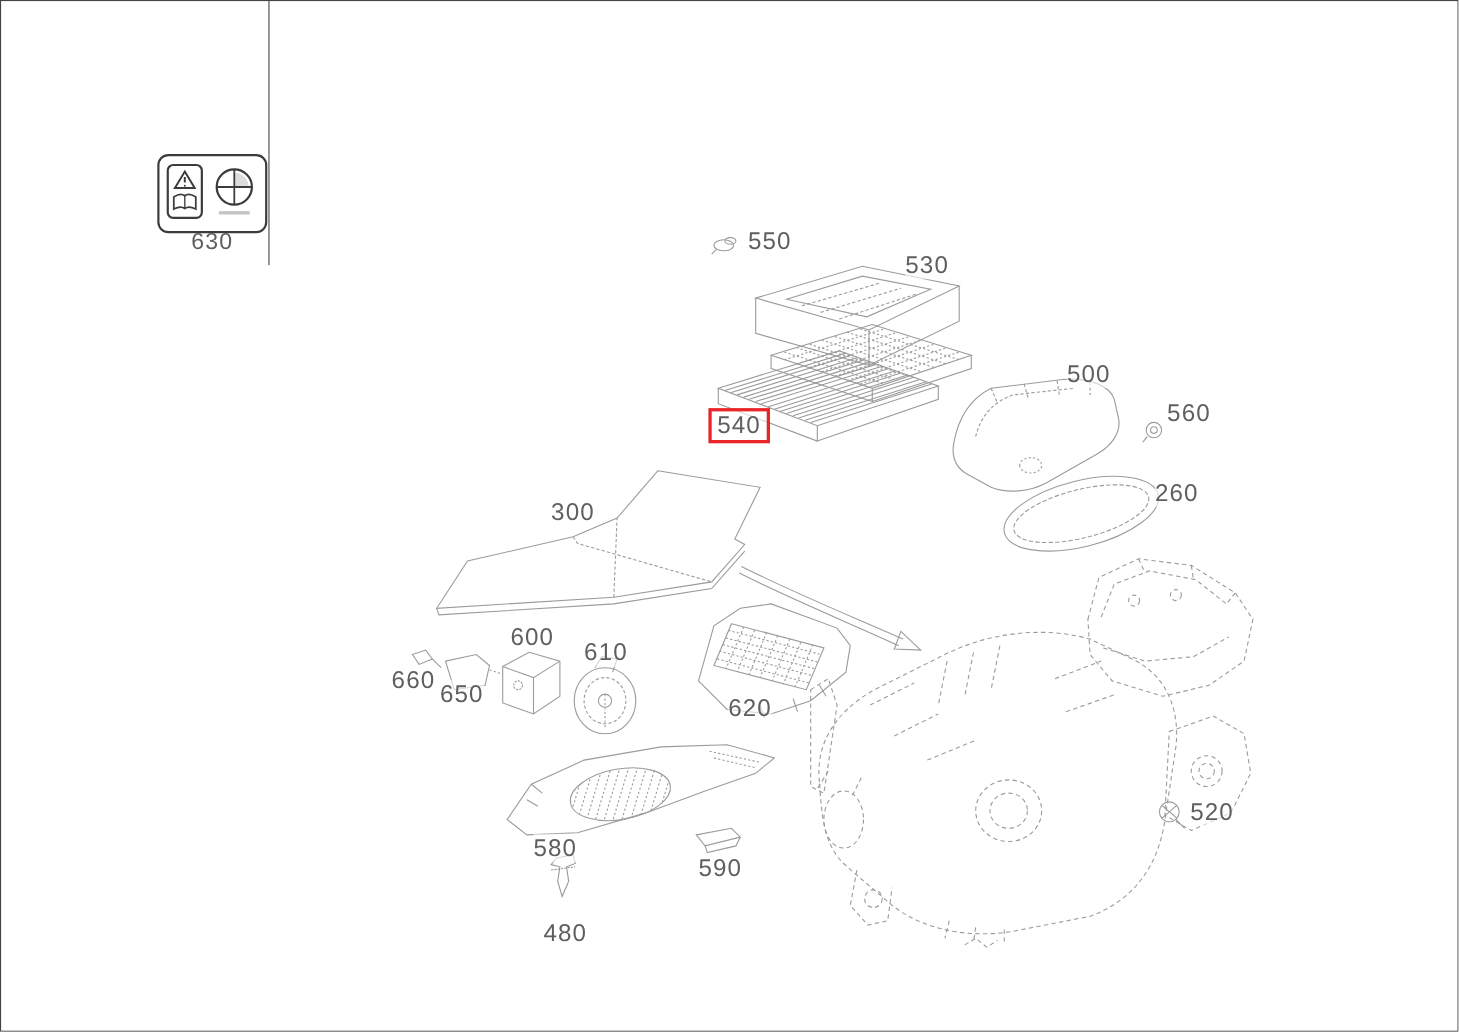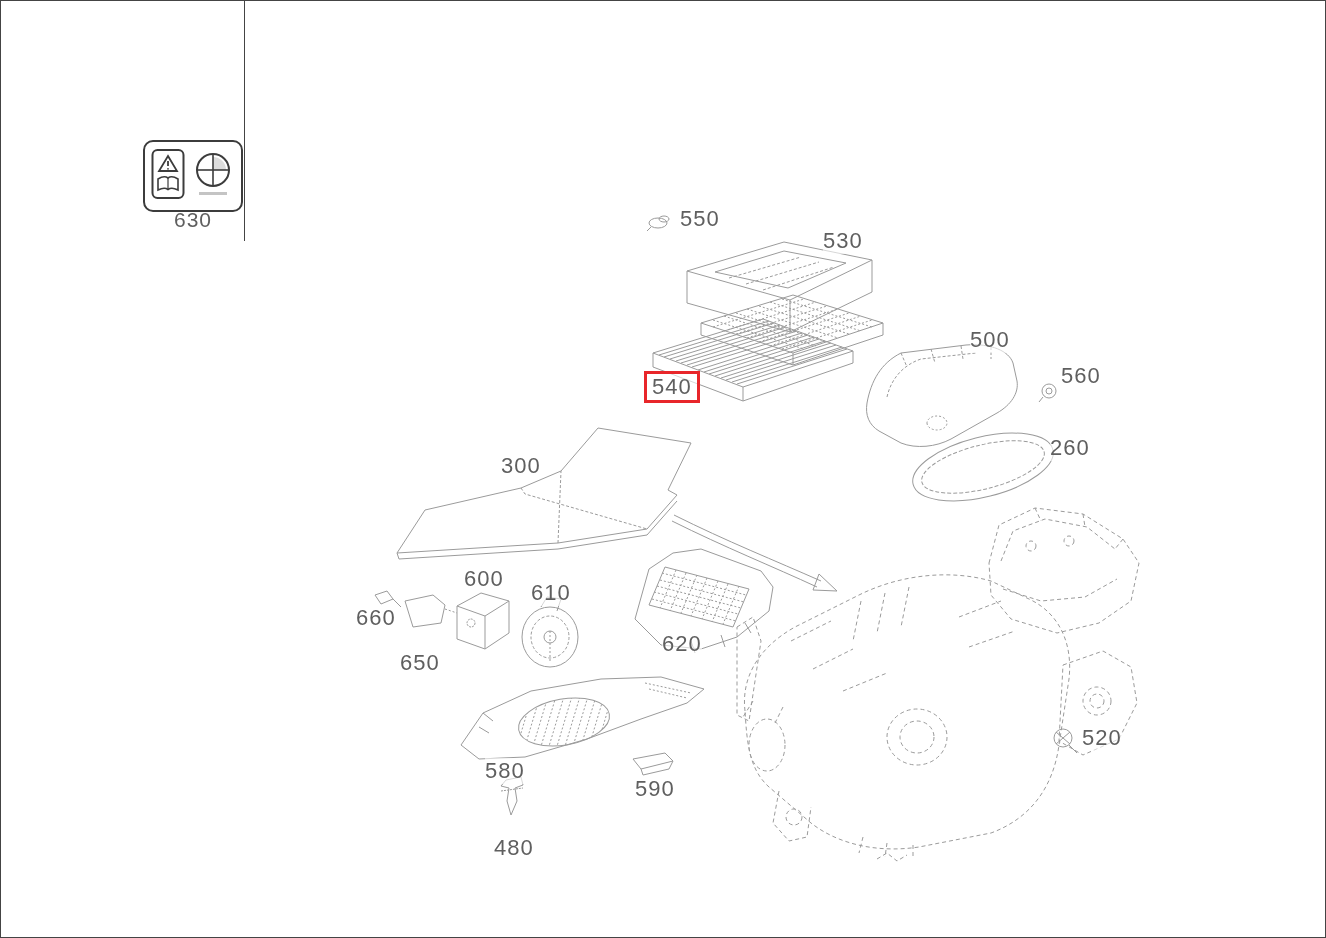--- a/index.html
+++ b/index.html
@@ -215,20 +215,20 @@
   <div class="part-label" style="left:679px; top:205px;">550</div>
   <div class="part-label" style="left:822px; top:227px;">530</div>
   <div class="part-label highlighted" style="left:643px; top:370px;">540</div>
   <div class="part-label" style="left:969px; top:326px;">500</div>
   <div class="part-label" style="left:1060px; top:362px;">560</div>
   <div class="part-label" style="left:1049px; top:434px;">260</div>
   <div class="part-label" style="left:500px; top:452px;">300</div>
   <div class="part-label" style="left:463px; top:565px;">600</div>
   <div class="part-label" style="left:530px; top:579px;">610</div>
   <div class="part-label" style="left:355px; top:604px;">660</div>
-  <div class="part-label" style="left:399px; top:617px;margin-top:32px;">650</div>
+  <div class="part-label" style="left:399px; top:617px;">650</div>
   <div class="part-label" style="left:661px; top:630px;">620</div>
   <div class="part-label" style="left:443px; top:757px;margin-left:41px;">580</div>
   <div class="part-label" style="left:634px; top:775px;">590</div>
   <div class="part-label" style="left:493px; top:834px;">480</div>
   <div class="part-label" style="left:1081px; top:724px;">520</div>
 
 </div>
 
 </body></html>

